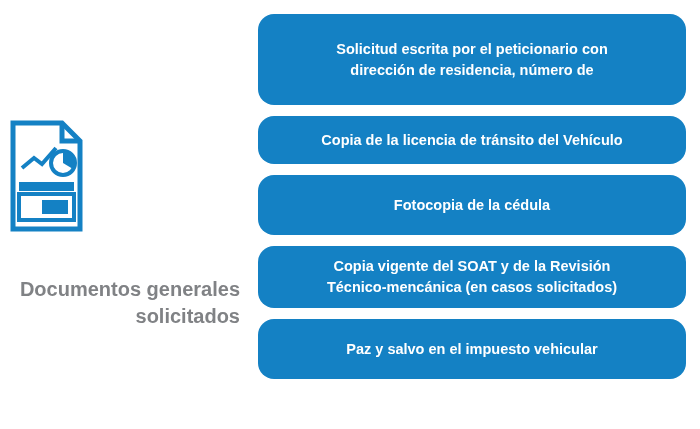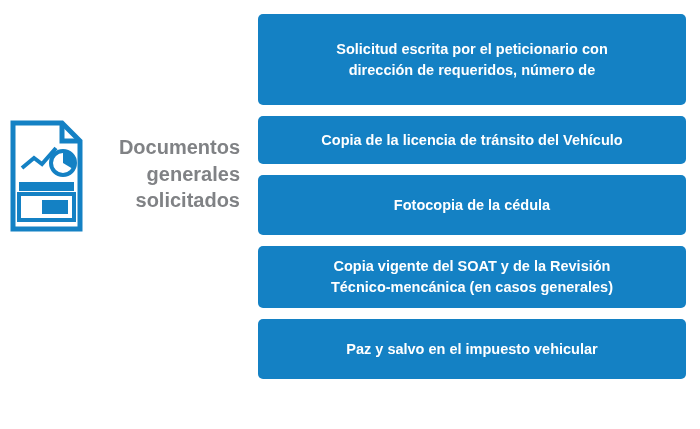--- a/index.html
+++ b/index.html
@@ -19,22 +19,23 @@
     height: 429px;
   }
   
   .left-block {
     position: absolute;
     left: 0px;
     top: 118px;
     width: 250px;
     height: 140px;
     display: flex;
-    flex-direction: row;
+    flex-direction: column;
     align-items: flex-start;
+    gap: 28px;
   }
   .doc-icon {
     width: 76px;
     height: 112px;
     margin-left: 10px;
     margin-top: 2px;
     flex: 0 0 auto;
   }
   .heading {
     flex: 1 1 auto;
@@ -50,21 +51,21 @@
   
   .bars {
     position: absolute;
     left: 258px;
     top: 14px;
     width: 428px;
   }
   .bar {
     background: #1481c4;
     color: #ffffff;
-    border-radius: 5px;
+    border-radius: 16px;
     font-size: 14.5px;
     font-weight: bold;
     text-align: center;
     line-height: 1.42;
     display: flex;
     align-items: center;
     justify-content: center;
     padding: 0 12px;
     box-sizing: border-box;
     margin-bottom: 11px;
@@ -99,40 +100,40 @@
       <span>generales</span>
       <span>solicitados</span>
     </div>
   </div>
 
   <div class="bars">
 
     <div class="bar bar-1">
       <div>
         <span>Solicitud escrita por el peticionario con</span>
-        <span>dirección de requeridos, número de</span>
+        <span>dirección de residencia, número de</span>
       </div>
     </div>
 
     <div class="bar bar-2">
       <div>
         <span>Copia de la licencia de tránsito del Vehículo</span>
       </div>
     </div>
 
     <div class="bar bar-3">
       <div>
         <span>Fotocopia de la cédula</span>
       </div>
     </div>
 
     <div class="bar bar-4">
       <div>
         <span>Copia vigente del SOAT y de la Revisión</span>
-        <span>Técnico-mencánica (en casos generales)</span>
+        <span>Técnico-mencánica (en casos solicitados)</span>
       </div>
     </div>
 
     <div class="bar bar-5">
       <div>
         <span>Paz y salvo en el impuesto vehicular</span>
       </div>
     </div>
 
   </div>

